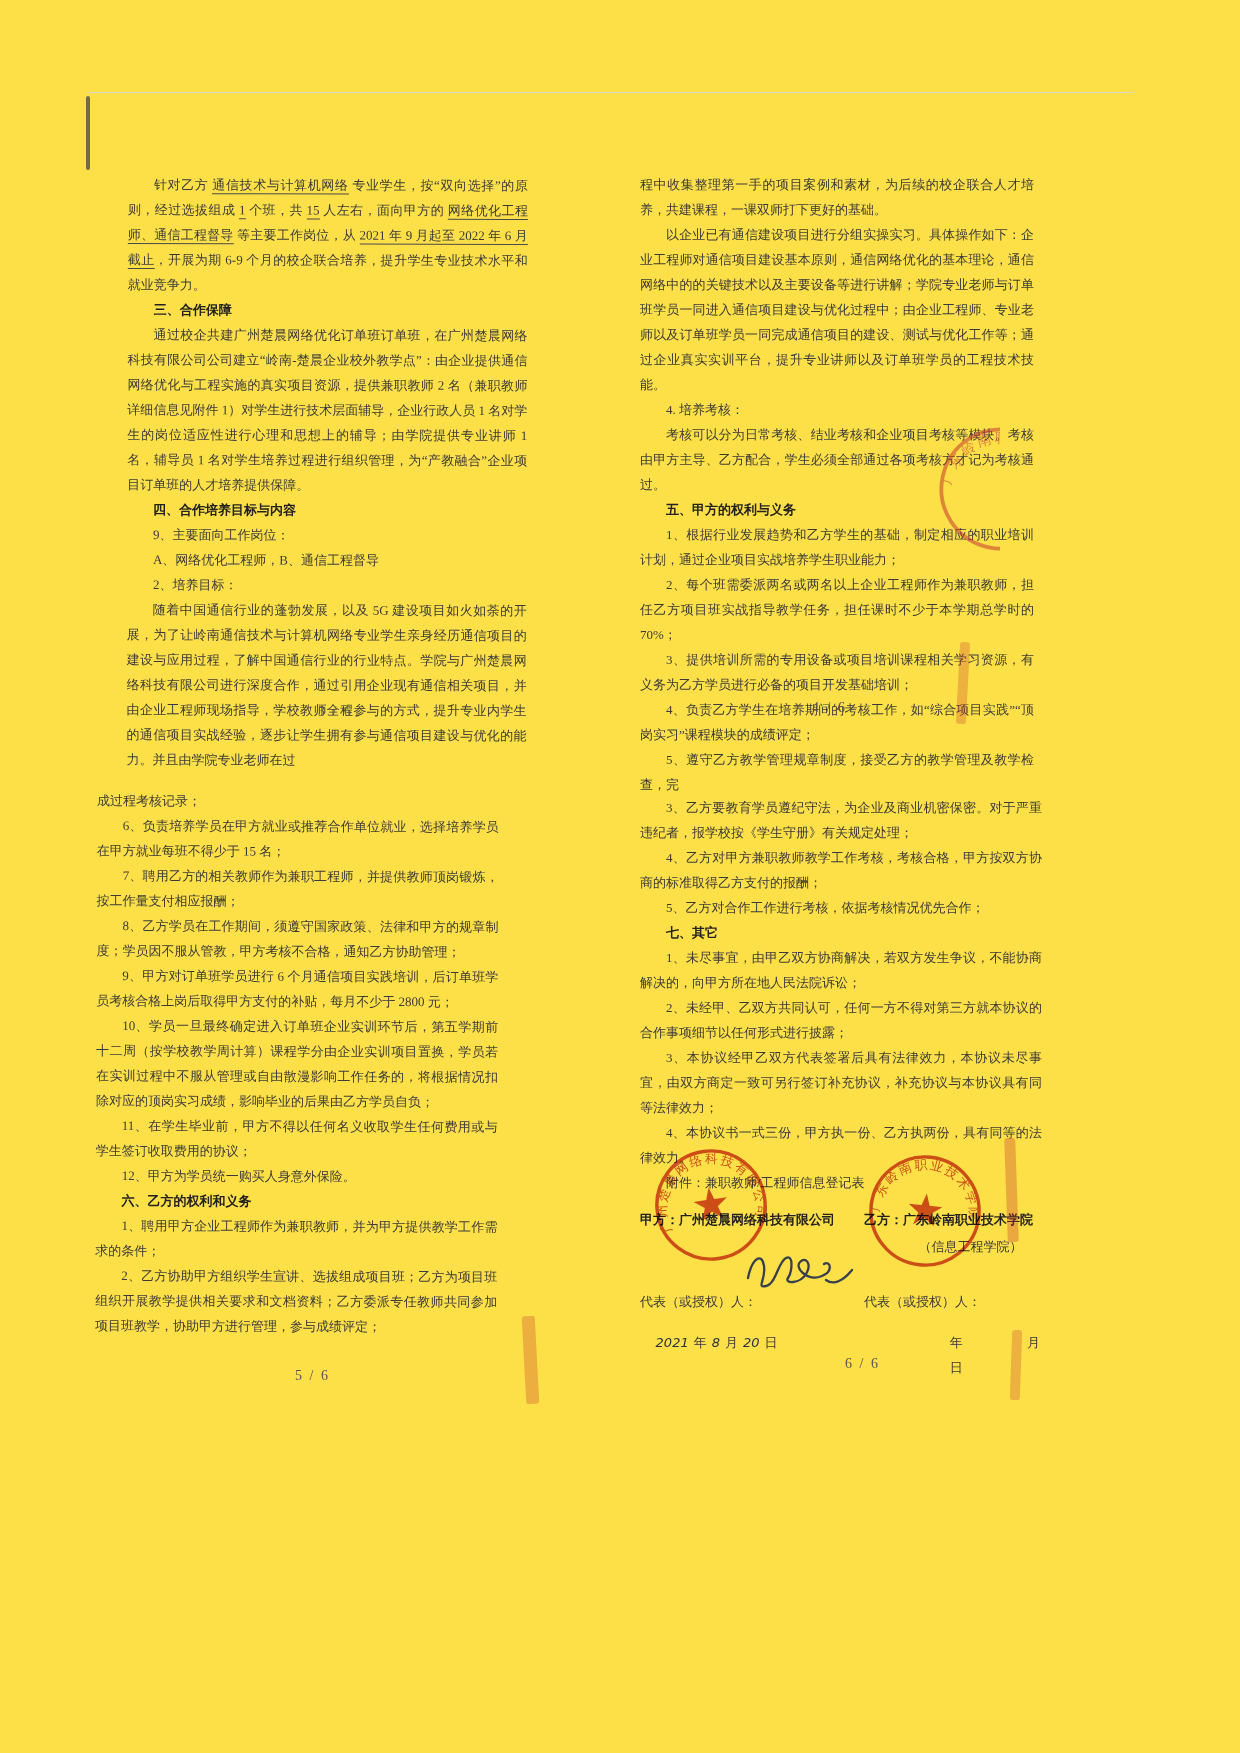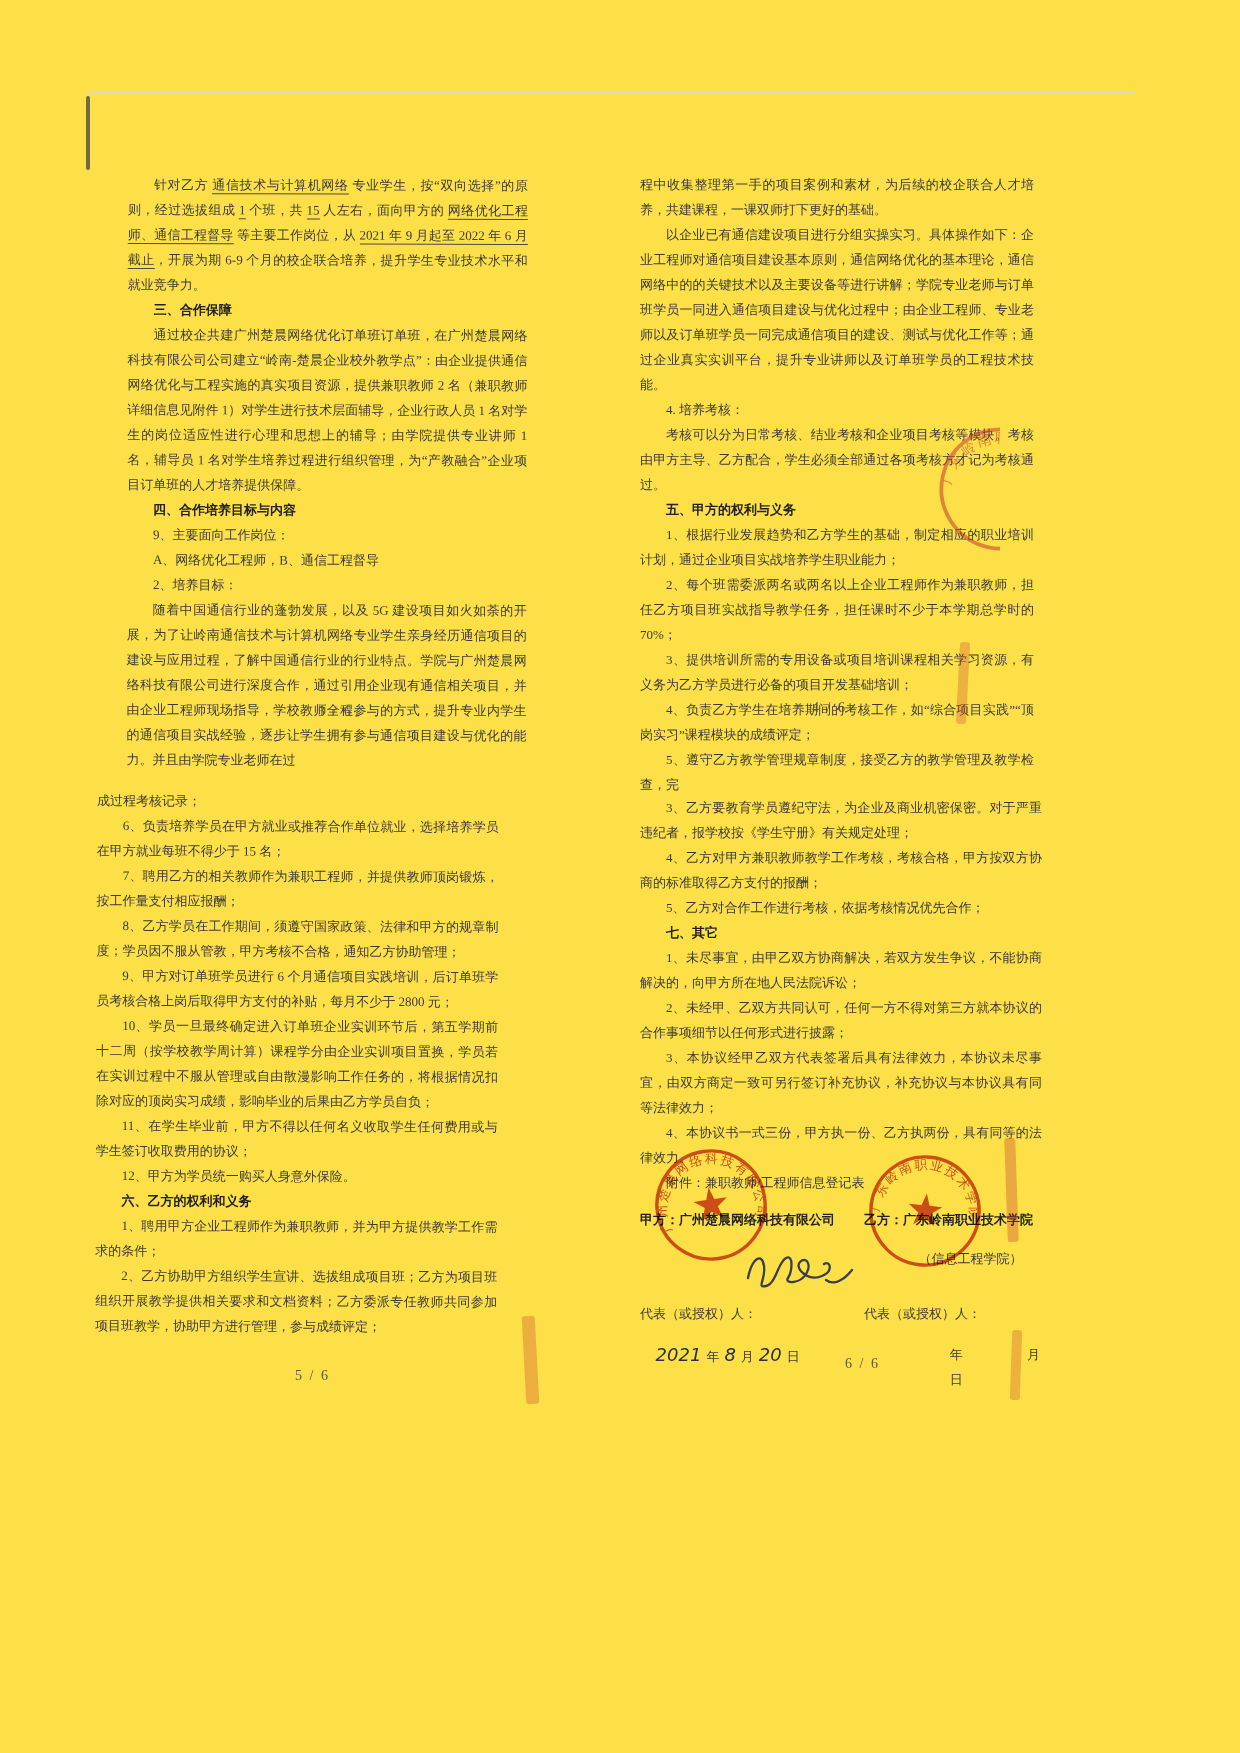--- a/index.html
+++ b/index.html
@@ -23,27 +23,27 @@
   .pn3{left:318px;top:704px;}
   .pn4{left:812px;top:700px;}
   .pn5{left:295px;top:1368px;}
   .pn6{left:845px;top:1356px;}
   
   .sign-block{margin-top:12px;font-size:13px;}
   .srow{display:flex;gap:12px;}
   .scol.a{width:212px;flex:none;}
   .scol.b{flex:1;}
   .bold{font-weight:bold;color:#222;}
-  .sub{font-weight:normal;margin-left:4.2em;margin-top:14px;color:#3a3a3a;}
+  .sub{font-weight:normal;margin-left:4.2em;margin-top:2px;color:#3a3a3a;}
   .reps{margin-top:30px;}
   .dates{margin-top:16px;}
   .date-a{padding-left:1.2em;}
   .date-a span{margin-right:5px;}
   .date-b{padding-left:5.4em;letter-spacing:2px;}
-  .hw{font-family:"DejaVu Sans",sans-serif;font-style:italic;color:#2a3040;font-size:18px;}
+  .hw{font-family:"DejaVu Sans",sans-serif;font-style:italic;color:#2a3040;font-size:13px;}
   
   .stamp{position:absolute;mix-blend-mode:multiply;}
   .stamp .ring{fill:none;stroke:#c63b30;stroke-width:3.5;}
   .stamp .star{fill:#c63b30;}
   .stamp-text{fill:#c63b30;font-size:13px;letter-spacing:2px;font-family:"Liberation Serif","DejaVu Serif",serif;}
   .stamp-a{left:652px;top:1146px;width:118px;height:118px;opacity:.85;transform:rotate(-8deg);}
   .stamp-b{left:866px;top:1152px;width:118px;height:118px;opacity:.85;transform:rotate(6deg);}
   .partial-stamp{position:absolute;left:936px;top:424px;width:64px;height:132px;overflow:hidden;opacity:.55;}
   .partial-stamp svg{position:absolute;left:0;top:0;width:130px;height:130px;transform:rotate(12deg);}
   

